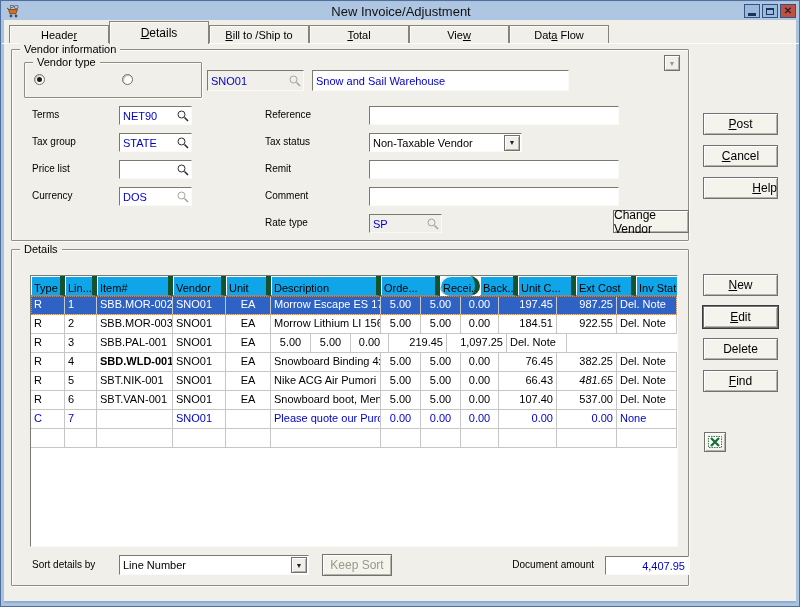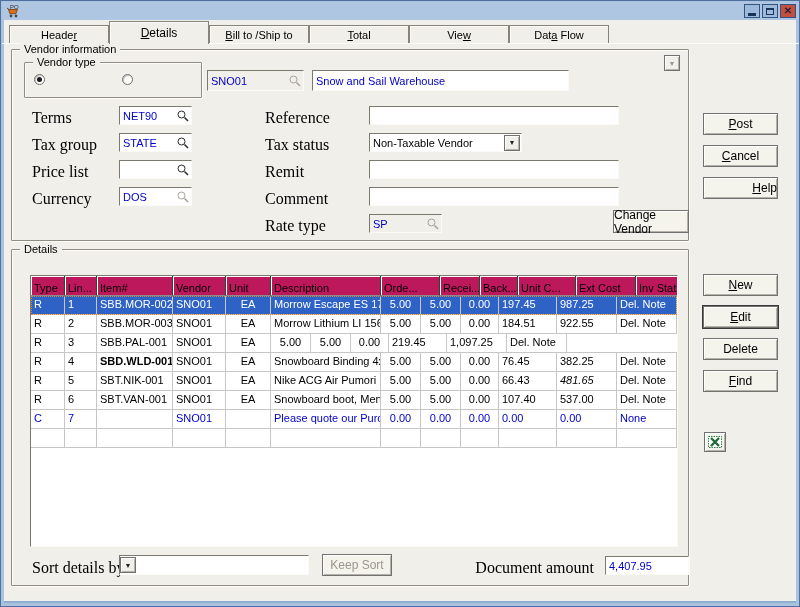--- a/index.html
+++ b/index.html
@@ -29,21 +29,21 @@
        box-shadow:inset 1px 1px 0 #fcfbf7;display:flex;align-items:center;justify-content:center;
        font-size:11px;cursor:default;}
   .tab.active{height:23px;font-size:12px;z-index:3;}
   .key{text-decoration:underline;}
   .bodyline{position:absolute;left:1px;top:42px;width:798px;height:1px;background:#fcfbf7;}
   
   .groupbox{position:absolute;border:1px solid #8f8d82;border-radius:1px;
             box-shadow:inset 1px 1px 0 #fdfcf8, 1px 1px 0 #fdfcf8;}
   .legend{position:absolute;top:-7px;left:8px;background:#f1efe9;padding:0 4px;font-size:11px;}
   
-  .lbl{position:absolute;font-size:16px;white-space:nowrap;font-family:Liberation Serif, serif;}
+  .lbl{position:absolute;font-size:10px;white-space:nowrap;}
   .field{position:absolute;background:#fff;border:1px solid;border-color:#7a7a6f #fbfaf6 #fbfaf6 #7a7a6f;
          display:flex;align-items:center;overflow:hidden;}
   .fval{flex:1;padding:0 3px;white-space:nowrap;overflow:hidden;font-size:11px;}
   .blue{color:#0000c8;}
   .gray-bg{background:#f1efe9;}
   .lookup-btn{width:17px;height:100%;display:flex;align-items:center;justify-content:center;color:#2d2d2d;}
   .lookup-btn.dis{color:#a6a49a;}
   .combo-btn{width:16px;height:16px;margin-right:1px;background:#f1efe9;border:1px solid #717171;
              box-shadow:inset 1px 1px 0 #fff, inset -1px -1px 0 #b5b3a8;
              display:flex;align-items:center;justify-content:center;font-size:7px;color:#222;}
@@ -62,39 +62,40 @@
        box-shadow:inset 1px 1px 0 #ffffff, inset -1px -1px 0 #b5b3a8;
        display:flex;align-items:center;justify-content:center;font-size:12px;cursor:default;}
   .btn.focus{box-shadow:0 0 0 1px #3a3a3a, inset 1px 1px 0 #ffffff, inset -1px -1px 0 #b5b3a8;}
   .btn.dis{color:#9a978b;}
   
   .tablebox{position:absolute;background:#fff;border:1px solid;border-color:#7a7a6f #fbfaf6 #fbfaf6 #7a7a6f;overflow:hidden;}
   .trow{display:flex;height:19px;border-bottom:1px solid #c6c6c6;background:#fff;}
   .trow.hdr{height:20px;border-bottom:none;}
   .tcell{flex:none;border-right:1px solid #c6c6c6;padding:2px 3px 0;font-size:11px;
          white-space:nowrap;overflow:hidden;}
-  .hdr .tcell{background:#be185d;border-right:1px solid #14532d;border-bottom:1px solid #8b8b8b;
+  .hdr .tcell{background:#0ea5e9;border-right:5px solid #14532d;border-bottom:1px solid #8b8b8b;
               box-shadow:inset 1px 1px 0 #fff;padding-top:6px;}
   .trow.sel{background:#2e63c5;color:#fff;outline:1px dotted #d98436;outline-offset:-1px;}
   .trow.cmt{color:#0000c8;}
-  .al-c{text-align:center;} .al-r{text-align:left;}
+  .al-c{text-align:center;} .al-r{text-align:right;}
 </style>
 </head>
 <body>
 
 <div class="window">
 
   <div class="titlebar">
     <svg class="app-icon" viewBox="0 0 16 16">
       <text x="4" y="6" font-size="6" fill="#333" font-family="Liberation Sans,sans-serif">PO</text>
       <path d="M2.5 6.5 h9 l-1.6 4.2 h-6 z" fill="#d4701f" stroke="#7a3c08" stroke-width="0.8"></path>
       <line x1="1" y1="5" x2="3" y2="6.5" stroke="#7a3c08" stroke-width="1"></line>
       <circle cx="5" cy="13" r="1.4" fill="#4a4a4a"></circle>
       <circle cx="10" cy="13" r="1.4" fill="#4a4a4a"></circle>
     </svg>
+    <span class="title-text">New Invoice/Adjustment</span>
     <span class="tb tb-min">
         <span class="glyph-min"></span>
       </span>
     <span class="tb tb-max">
         <span class="glyph-max"></span>
       </span>
     <span class="tb tb-close">
         <span>✕</span>
       </span>
   </div>
@@ -238,21 +239,21 @@
 
     <div class="tablebox" style="left:18px;top:25px;width:648px;height:272px;">
         <div class="trow hdr">
           <div class="tcell" style="width: 34px;">Type</div>
           <div class="tcell" style="width: 32px;">Lin...</div>
           <div class="tcell" style="width: 76px;">Item#</div>
           <div class="tcell" style="width: 53px;">Vendor</div>
           <div class="tcell" style="width: 45px;">Unit</div>
           <div class="tcell" style="width: 110px;">Description</div>
           <div class="tcell" style="width: 59px;">Orde...</div>
-          <div class="tcell" style="width: 40px;">Recei...</div>
+          <div class="tcell" style="width: 40px; border-radius: 10px;">Recei...</div>
           <div class="tcell" style="width: 38px;">Back...</div>
           <div class="tcell" style="width: 58px;">Unit C...</div>
           <div class="tcell" style="width: 60px;">Ext Cost</div>
           <div class="tcell" style="width: 60px;">Inv Status</div>
         </div>
         <div class="trow sel ">
           <div class="tcell" style="width: 34px;">R</div>
           <div class="tcell" style="width: 32px;">1</div>
           <div class="tcell" style="width: 76px;">SBB.MOR-002</div>
           <div class="tcell" style="width: 53px;">SNO01</div>
@@ -359,20 +360,21 @@
           <div class="tcell al-c" style="width: 40px;"></div>
           <div class="tcell al-c" style="width: 38px;"></div>
           <div class="tcell al-r" style="width: 58px;"></div>
           <div class="tcell al-r" style="width: 60px;"></div>
           <div class="tcell" style="width: 60px;"></div>
         </div>
       </div>
 
     <span class="lbl" style="left:20px;top:309px;">Sort details by</span>
     <div class="field" style="left:107px;top:305px;width:190px;height:20px;">
+      <span class="fval">Line Number</span>
       <span class="combo-btn">▼</span>
     </div>
     <div class="btn dis" style="left:310px;top:304px;width:70px;height:22px;">
       <span>Keep Sort</span>
     </div>
     <span class="lbl" style="left:400px;top:309px;width:182px;text-align:right;">Document amount</span>
     <div class="field" style="left:593px;top:306px;width:84px;height:19px;">
       <span class="fval blue al-r">4,407.95</span>
     </div>
   </div>

